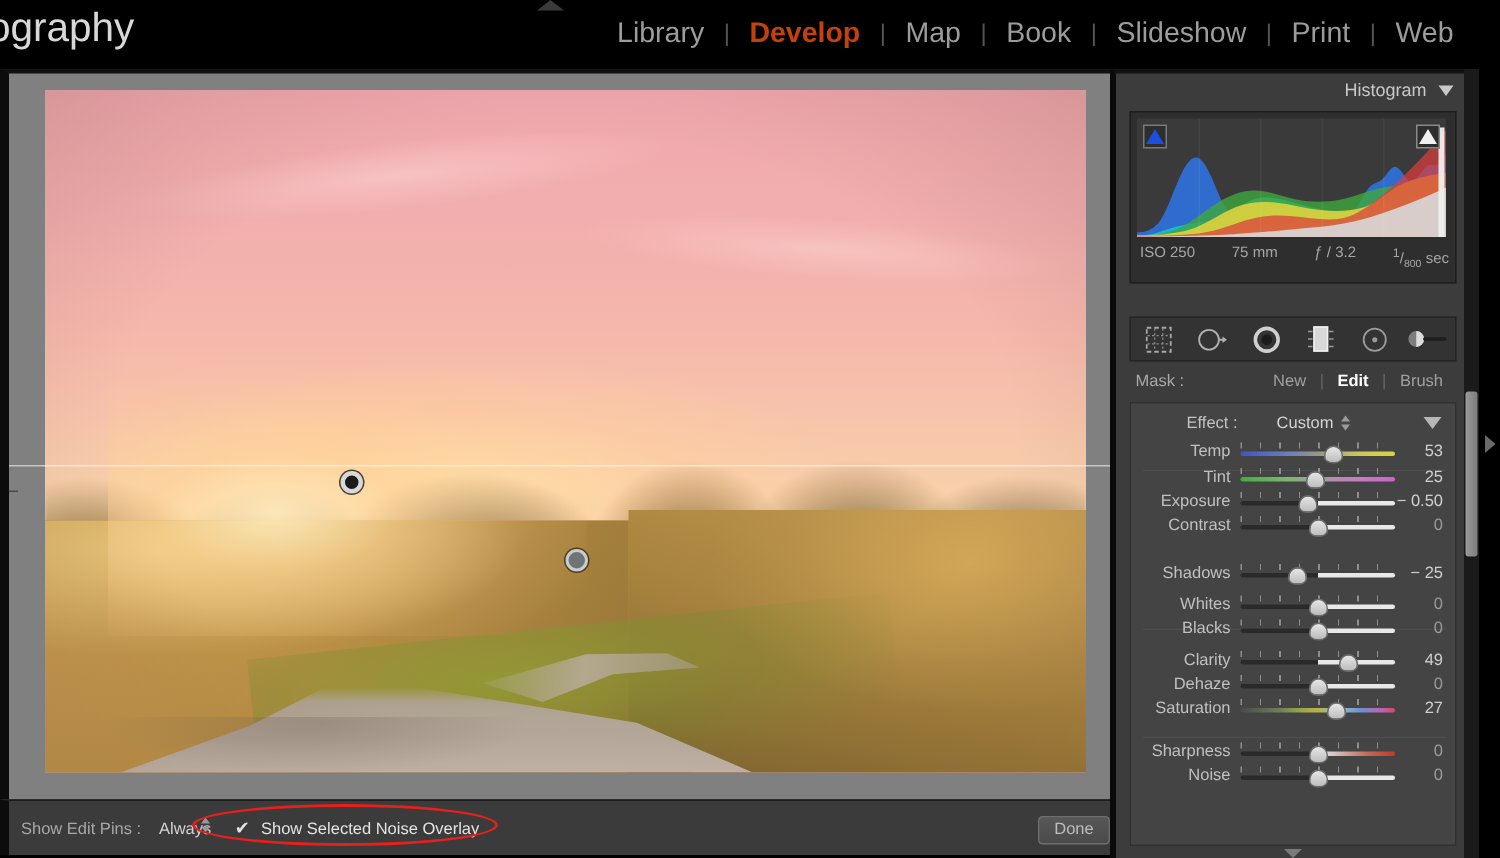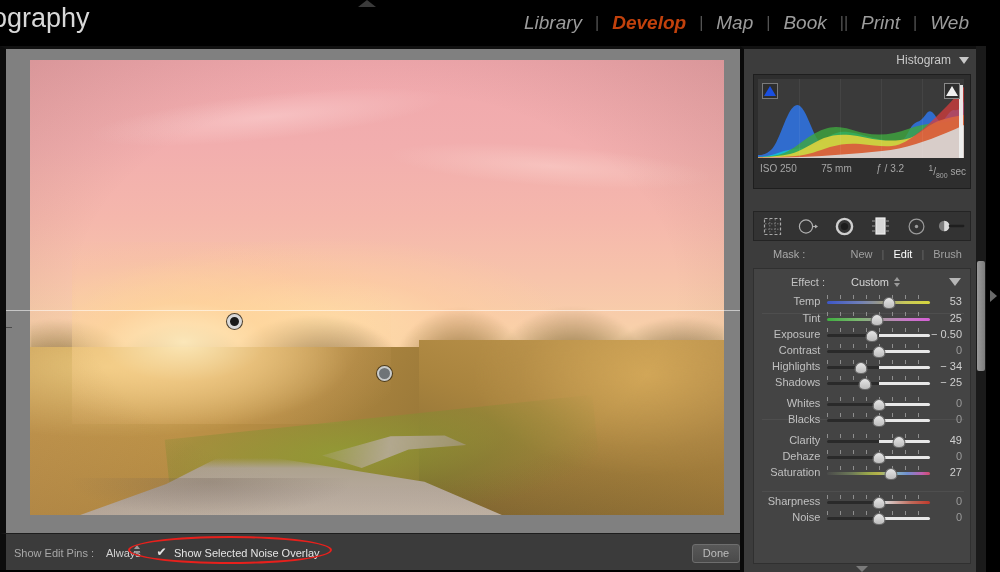--- a/index.html
+++ b/index.html
@@ -27,21 +27,21 @@
     border-left: 9px solid transparent;
     border-right: 9px solid transparent;
     border-bottom: 7px solid #3a3a3a;
   }
   #modules {
     position: absolute; right: 18px; top: 12px;
     display: flex; align-items: center; gap: 0px;
     font-size: 19px;
   }
   .module {
-    color: #9c9c9c; padding: 0 13px; cursor: pointer; white-space: nowrap; font-style: italic;
+    color: #9c9c9c; padding: 0 13px; cursor: pointer; white-space: nowrap;
   }
   .module.active { color: #c2410c; font-weight: bold; }
   .module-sep { color: #555; font-size: 16px; }
 
   
   #content {
     position: absolute; left: 0; top: 46px; width: 1000px; height: 526px;
   }
   #canvas-area {
     position: absolute; left: 0; top: 0; width: 740px; height: 487px;
@@ -292,26 +292,26 @@
     display: flex; align-items: center; justify-content: center;
     cursor: pointer;
   }
   .tool-btn.active { background: rgba(255,255,255,0.0); }
 
   #mask-row {
     position: absolute; left: 9px; top: 194px; width: 218px; height: 22px;
     display: flex; align-items: center;
     font-size: 11px; color: #a9a9a9;
   }
-  #mask-label { margin-left: 20px; }
+  #mask-label { margin-left: 4px; }
   #mask-actions {
     margin-left: auto; display: flex; align-items: center; gap: 0;
   }
   .mask-action { color: #a0a0a0; padding: 0 9px; cursor: pointer; }
-  .mask-action.active { color: #ffffff; font-weight: normal; }
+  .mask-action.active { color: #ffffff; font-weight: bold; }
   .mask-sep { color: #666; }
 
   #sliders-panel {
     position: absolute; left: 9px; top: 219px; width: 218px; height: 296px;
     background: #444444;
     border: 1px solid #303030;
     overflow: hidden;
   }
   #effect-row {
     position: absolute; left: 0; top: 3px; width: 100%; height: 20px;
@@ -420,20 +420,21 @@
   <div id="panel-toggle-top"></div>
   <div id="modules">
     <span class="module">Library</span>
     <span class="module-sep">|</span>
     <span class="module active">Develop</span>
     <span class="module-sep">|</span>
     <span class="module">Map</span>
     <span class="module-sep">|</span>
     <span class="module">Book</span>
     <span class="module-sep">|</span>
+    <span class="module">Slideshow</span>
     <span class="module-sep">|</span>
     <span class="module">Print</span>
     <span class="module-sep">|</span>
     <span class="module">Web</span>
   </div>
 </div>
 
 <div id="content">
 
   <div id="canvas-area">
@@ -617,29 +618,20 @@
         </div>
       <div class="slider-row" id="row-3" style="top:73px">
           <span class="slider-label">Contrast</span>
           <span class="slider-track-wrap">
             <span class="slider-ticks"></span>
             <span class="slider-track"></span>
             <span class="slider-handle" style="left: 50%;"></span>
           </span>
           <span class="slider-value dim">0</span>
         </div>
-      <div class="slider-row" id="row-4" style="top:89px">
-          <span class="slider-label">Highlights</span>
-          <span class="slider-track-wrap">
-            <span class="slider-ticks"></span>
-            <span class="slider-track"></span>
-            <span class="slider-handle" style="left: 33%;"></span>
-          </span>
-          <span class="slider-value">− 34</span>
-        </div>
       <div class="slider-row" id="row-5" style="top:105px">
           <span class="slider-label">Shadows</span>
           <span class="slider-track-wrap">
             <span class="slider-ticks"></span>
             <span class="slider-track"></span>
             <span class="slider-handle" style="left: 37%;"></span>
           </span>
           <span class="slider-value">− 25</span>
         </div>
       <div class="slider-row" id="row-6" style="top:126px">

